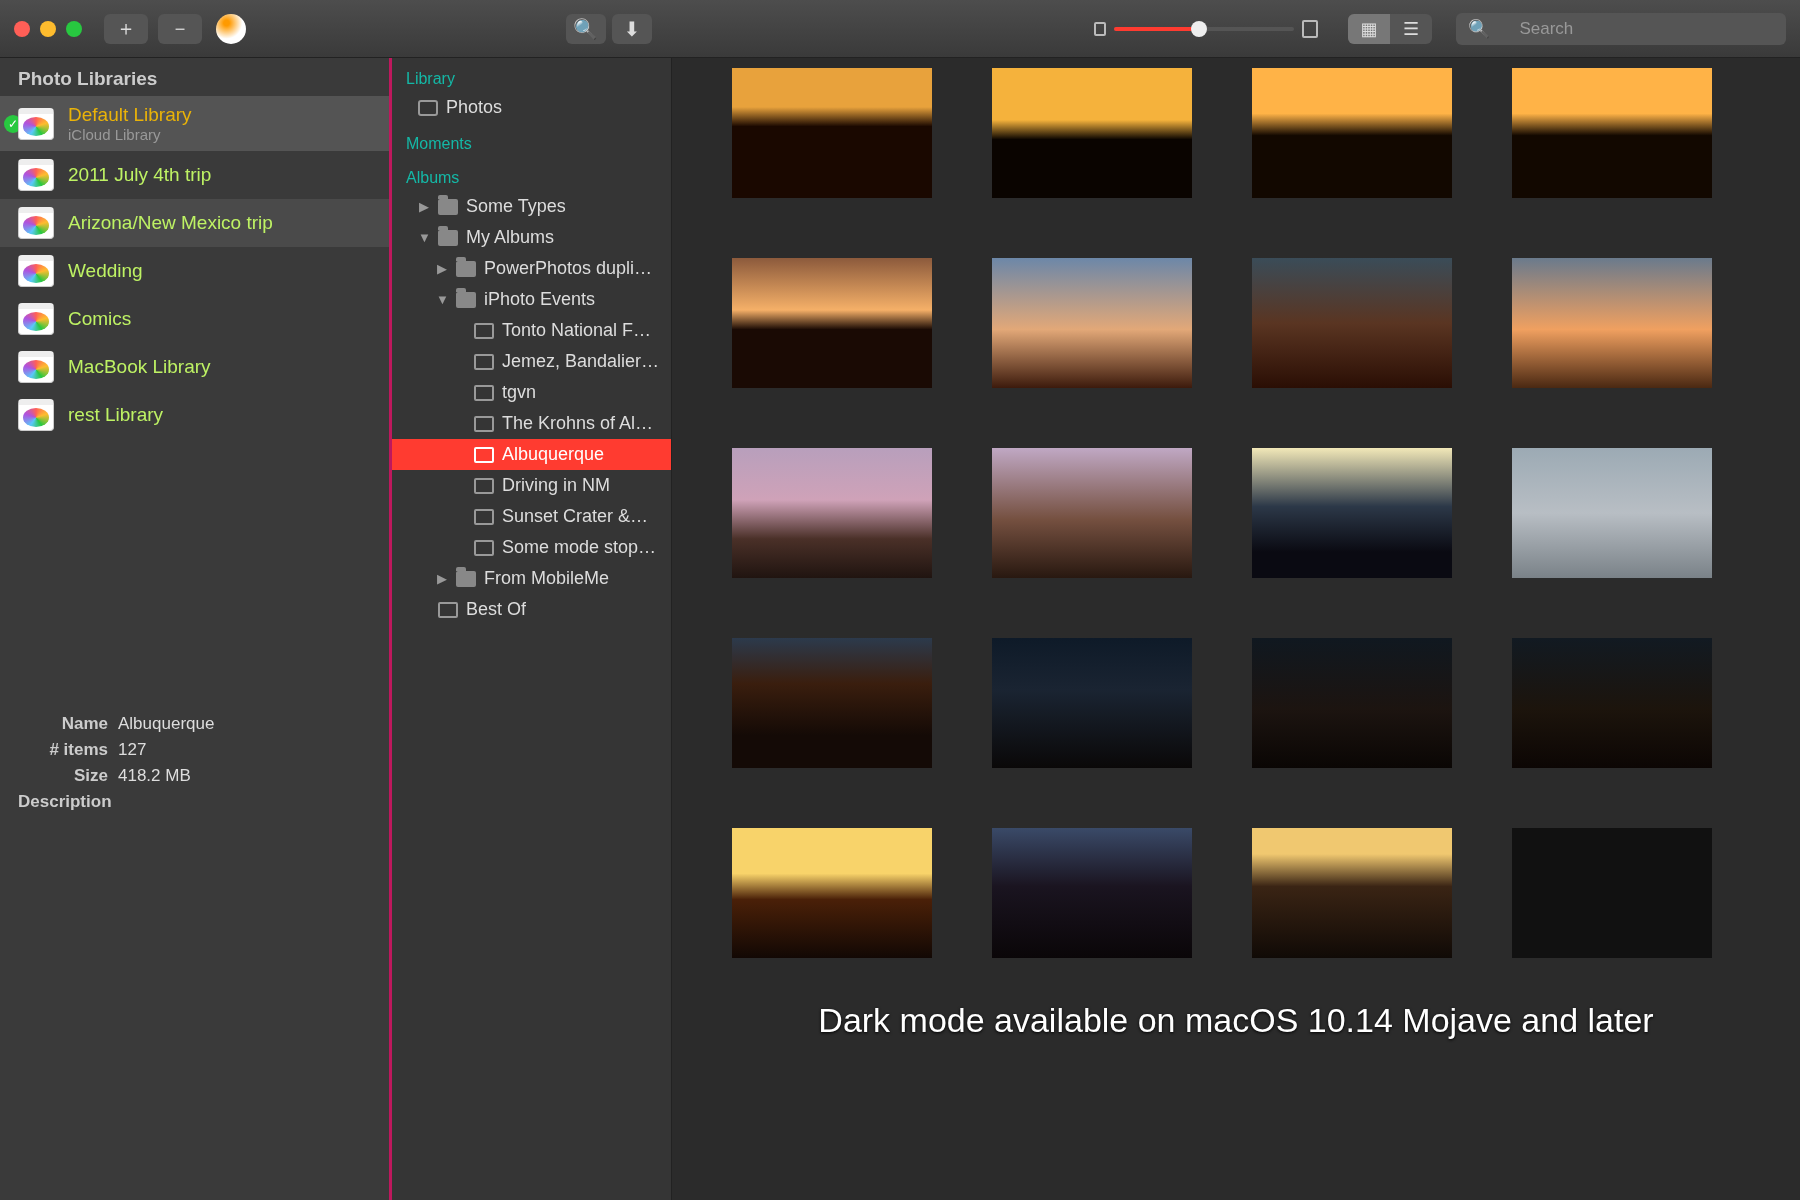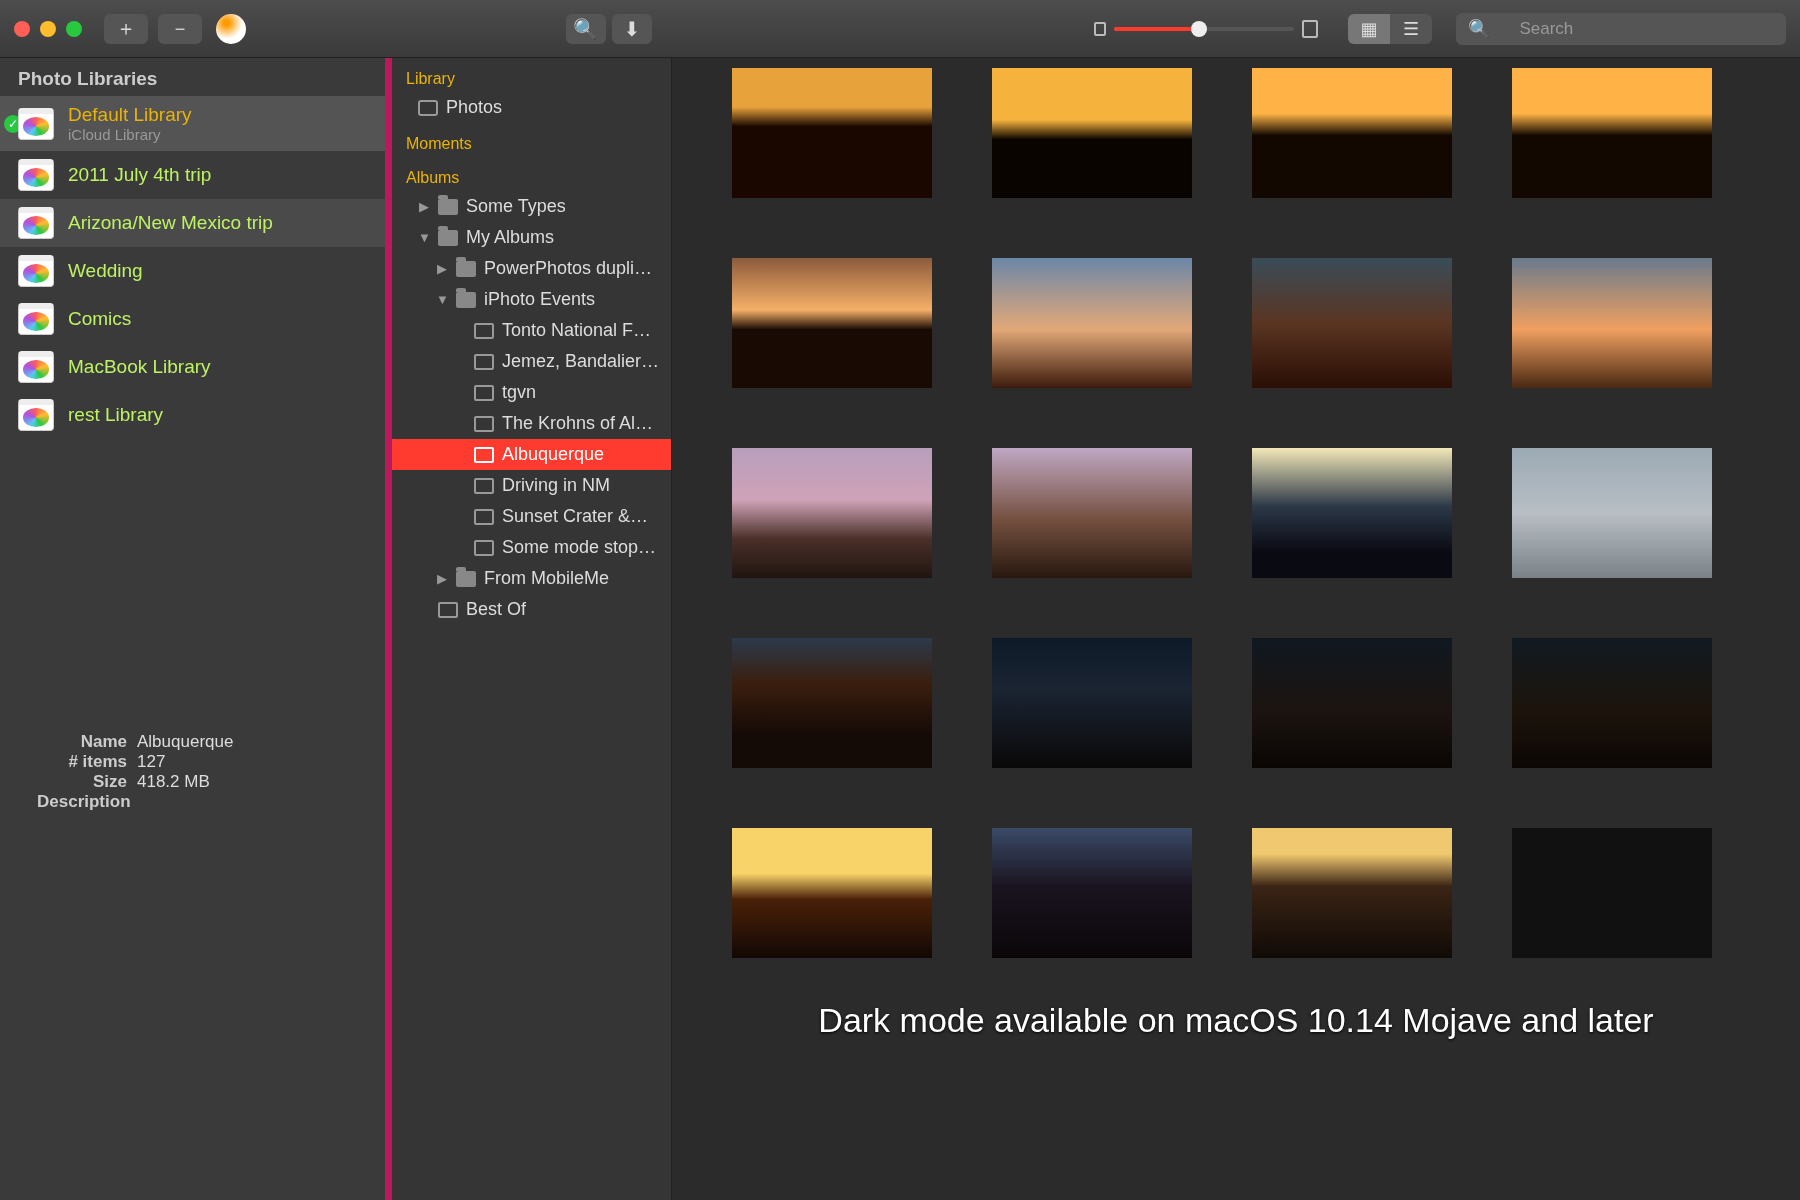--- a/index.html
+++ b/index.html
@@ -21,43 +21,43 @@
   .zoom-thumb { position: absolute; left: 43%; top: -6px; width: 16px; height: 16px; border-radius: 50%; background: #eee; }
   .zoom-cap { width: 12px; height: 14px; border: 2px solid #bbb; border-radius: 2px; }
   .viewseg { display: flex; background: #555; border-radius: 6px; overflow: hidden; }
   .viewseg div { width: 42px; height: 30px; display: flex; align-items: center; justify-content: center; font-size: 18px; }
   .viewseg .active { background: #777; }
   .search { display: flex; align-items: center; background: #555; border-radius: 6px; height: 32px; padding: 0 12px; width: 330px; color: #aaa; gap: 8px; margin-left: 14px; }
   .search input { background: transparent; border: none; outline: none; color: #ddd; font-size: 17px; width: 100%; margin-left: 21px; }
   .search input::placeholder { color: #999; }
 
   .main { display: flex; height: calc(100% - 58px); }
-  .col1 { width: 392px; background: #3a3a3a; display: flex; flex-direction: column; border-right: 7px solid #be185d; }
+  .col1 { width: 392px; background: #3a3a3a; display: flex; flex-direction: column; border-right: 3px solid #be185d; }
   .col2 { width: 280px; background: #353535; border-right: 1px solid #222; overflow-y: auto; }
   .col3 { flex: 1; background: #2b2b2b; position: relative; overflow: hidden; }
 
   .c1-head { padding: 10px 18px 6px; color: #ccc; font-weight: 600; font-size: 19px; }
   .lib-item { display: flex; align-items: center; gap: 14px; padding: 8px 18px; position: relative; }
   .lib-item.active { background: #545454; }
   .lib-item.selected { background: #4a4a4a; }
   .lib-check { position: absolute; left: 4px; width: 18px; height: 18px; background: #28c840; border-radius: 50%; display: flex; align-items: center; justify-content: center; color: #fff; font-size: 12px; }
   .lib-icon { width: 36px; height: 32px; background: #fff; border-radius: 4px; position: relative; flex-shrink: 0; border: 1px solid #ccc; border-top: 6px solid #eee; }
   .lib-icon::after { content: ""; position: absolute; inset: 3px 4px 3px 4px; border-radius: 50%; background: conic-gradient(#ff5f57, #febc2e, #28c840, #5ac8fa, #af52de, #ff5f57); }
   .lib-text { display: flex; flex-direction: column; }
   .lib-title { font-size: 19px; font-weight: 400; color: #eab308; }
   .lib-title.normal { font-weight: 400; color: #bef264; }
   .lib-sub { font-size: 15px; color: #999; }
 
   .c1-info { margin-top: auto; margin-top: 220px; }
   .info-head { background: #444; text-align: center; padding: 6px 0; color: #ccc; font-size: 16px; border-top: 1px solid #555; border-bottom: 1px solid #2d2d2d; }
-  .info-grid { padding: 8px 18px; display: grid; grid-template-columns: 100px 1fr; row-gap: 0; font-size: 17px; margin-left: 19px; }
+  .info-grid { padding: 8px 18px; display: grid; grid-template-columns: 100px 1fr; row-gap: 6px; font-size: 17px; }
   .info-label { text-align: right; padding-right: 10px; color: #ccc; font-weight: 600; }
   .info-val { color: #ddd; }
 
-  .c2-sec { padding: 12px 14px 4px; color: #eab308; font-size: 16px; font-weight: 500; }
+  .c2-sec { padding: 12px 14px 4px; color: #14b8a6; font-size: 16px; font-weight: 500; }
   .tree-row { display: flex; align-items: center; padding: 5px 10px; gap: 8px; color: #ddd; font-size: 18px; white-space: nowrap; overflow: hidden; text-overflow: ellipsis; }
   .tree-row.selected { background: #ff3b30; color: #fff; }
   .tri { width: 12px; color: #999; font-size: 13px; text-align: center; flex-shrink: 0; }
   .tree-row.selected .tri { color: #fff; }
   .ico-folder { width: 20px; height: 16px; background: #888; border-radius: 2px; position: relative; flex-shrink: 0; }
   .ico-folder::before { content: ""; position: absolute; top: -4px; left: 0; width: 10px; height: 4px; background: #888; border-radius: 2px 2px 0 0; }
   .ico-album { width: 20px; height: 16px; border: 2px solid #999; border-radius: 2px; flex-shrink: 0; }
   .tree-row.selected .ico-album { border-color: #fff; }
   .ico-photos { width: 20px; height: 16px; border: 2px solid #999; border-radius: 3px; flex-shrink: 0; position: relative; }
   .indent1 { padding-left: 26px; }

